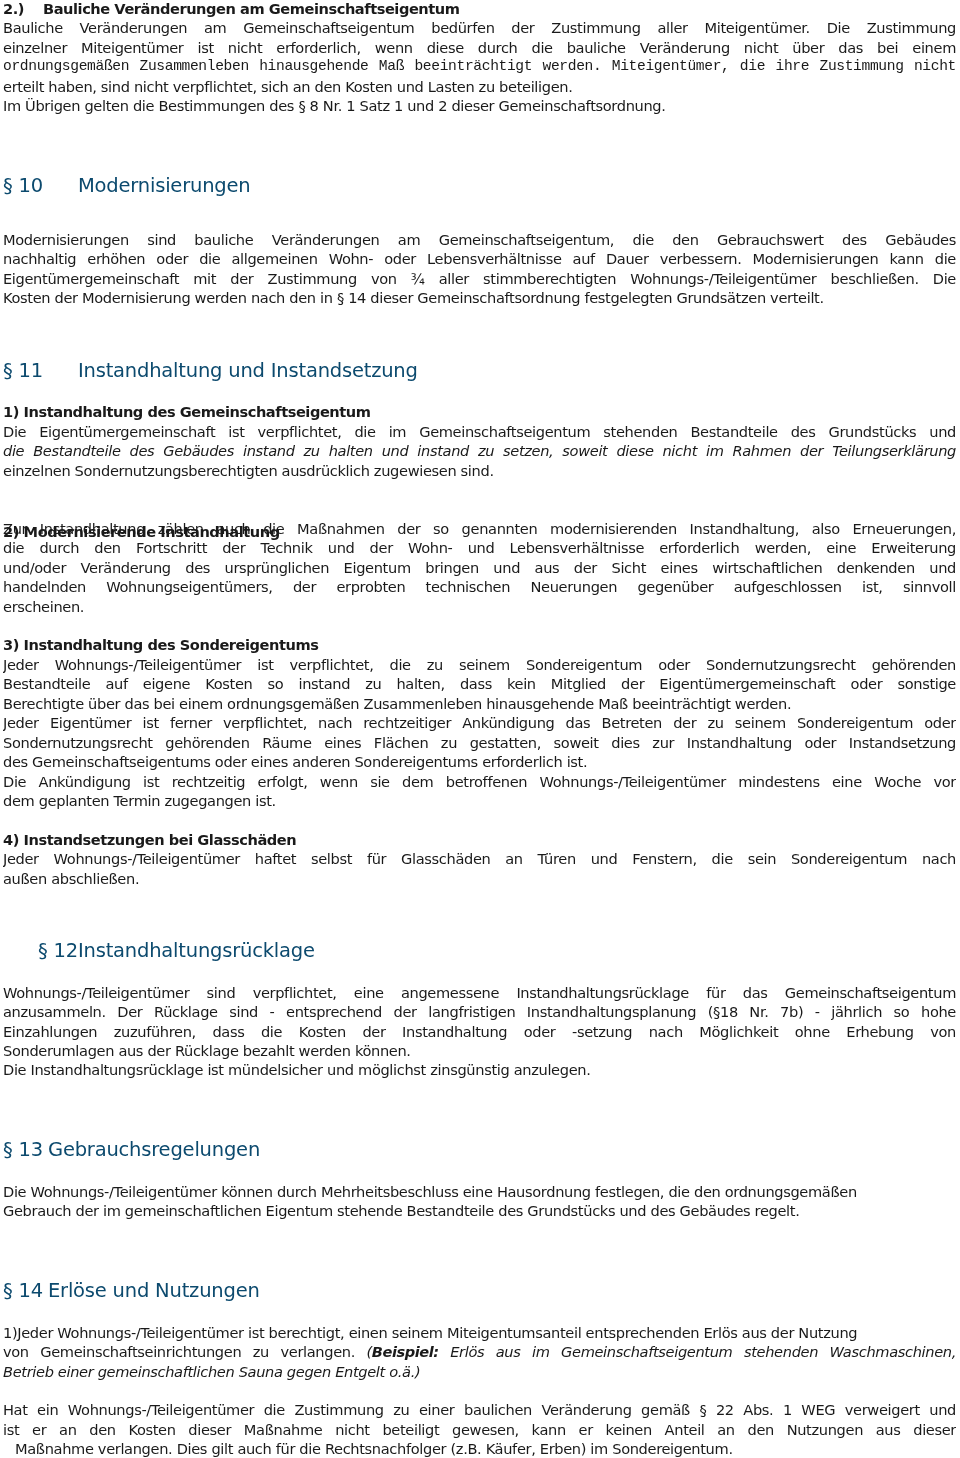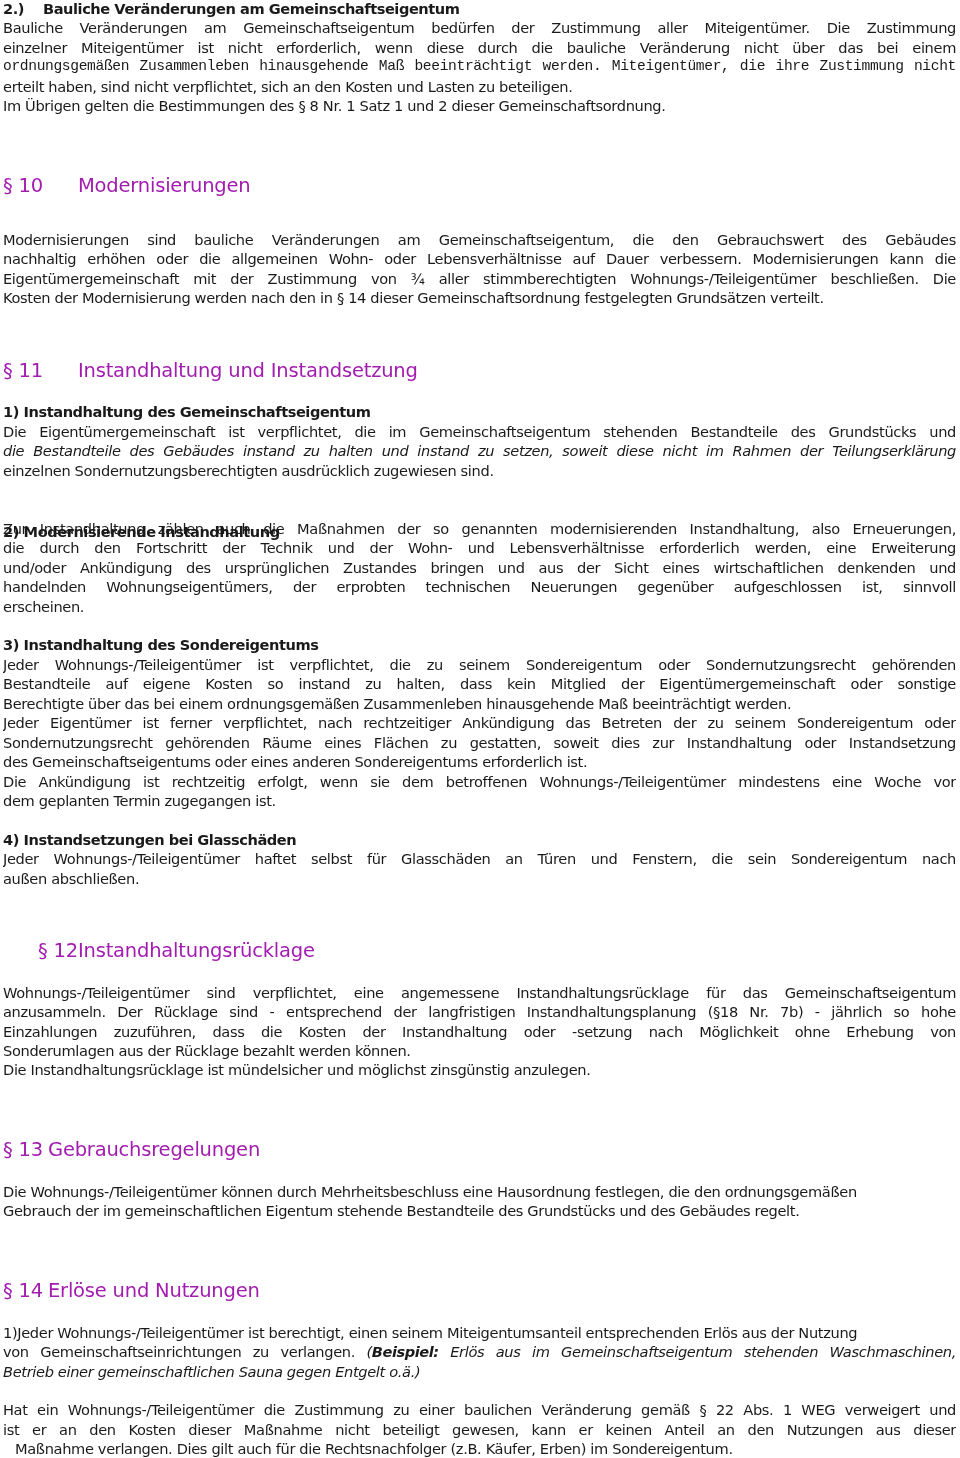--- a/index.html
+++ b/index.html
@@ -11,21 +11,21 @@
   .line {
     position: absolute; left: 0; width: 953px;
     font-size: 14.6px; line-height: 19.5px; white-space: nowrap;
     letter-spacing: -0.35px;
   }
   .j { text-align: justify; text-align-last: justify; white-space: normal; height: 19.5px; overflow: hidden; }
   .b { font-weight: bold; letter-spacing: -0.45px; }
   .i { font-style: italic; }
   .head {
     position: absolute; left: 0; font-size: 19.5px; line-height: 24px;
-    white-space: nowrap; letter-spacing: -0.2px; color: #a21caf;
+    white-space: nowrap; letter-spacing: -0.2px; color: #0c4a6e;
   }
   .head .num { display: inline-block; }
   .head .tab-narrow { display: inline-block; width: 5px; }
 </style>
 </head>
 <body>
 
 <div class="doc">
 
   <div class="line b" style="top:-1px;">
@@ -50,21 +50,21 @@
   </div>
 
   <div class="line b" style="top:402px;">1) Instandhaltung des Gemeinschaftseigentum</div>
   <div class="line j" style="top:422px;">Die Eigentümergemeinschaft ist verpflichtet, die im Gemeinschaftseigentum stehenden Bestandteile des Grundstücks und</div>
   <div class="line j" style="top:441px;font-style:italic;">die Bestandteile des Gebäudes instand zu halten und instand zu setzen, soweit diese nicht im Rahmen der Teilungserklärung</div>
   <div class="line" style="top:461px;">einzelnen Sondernutzungsberechtigten ausdrücklich zugewiesen sind.</div>
 
   <div class="line b" style="top:522px;">2) Modernisierende Instandhaltung</div>
   <div class="line j" style="top:519px;">Zur Instandhaltung zählen auch die Maßnahmen der so genannten modernisierenden Instandhaltung, also Erneuerungen,</div>
   <div class="line j" style="top:538px;">die durch den Fortschritt der Technik und der Wohn- und Lebensverhältnisse erforderlich werden, eine Erweiterung</div>
-  <div class="line j" style="top:558px;">und/oder Ankündigung des ursprünglichen Zustandes bringen und aus der Sicht eines wirtschaftlichen denkenden und</div>
+  <div class="line j" style="top:558px;">und/oder Veränderung des ursprünglichen Eigentum bringen und aus der Sicht eines wirtschaftlichen denkenden und</div>
   <div class="line j" style="top:577px;">handelnden Wohnungseigentümers, der erprobten technischen Neuerungen gegenüber aufgeschlossen ist, sinnvoll</div>
   <div class="line" style="top:597px;">erscheinen.</div>
 
   <div class="line b" style="top:635px;">3) Instandhaltung des Sondereigentums</div>
   <div class="line j" style="top:655px;">Jeder Wohnungs-/Teileigentümer ist verpflichtet, die zu seinem Sondereigentum oder Sondernutzungsrecht gehörenden</div>
   <div class="line j" style="top:674px;">Bestandteile auf eigene Kosten so instand zu halten, dass kein Mitglied der Eigentümergemeinschaft oder sonstige</div>
   <div class="line" style="top:694px;">Berechtigte über das bei einem ordnungsgemäßen Zusammenleben hinausgehende Maß beeinträchtigt werden.</div>
   <div class="line j" style="top:713px;">Jeder Eigentümer ist ferner verpflichtet, nach rechtzeitiger Ankündigung das Betreten der zu seinem Sondereigentum oder</div>
   <div class="line j" style="top:733px;">Sondernutzungsrecht gehörenden Räume eines Flächen zu gestatten, soweit dies zur Instandhaltung oder Instandsetzung</div>
   <div class="line" style="top:752px;">des Gemeinschaftseigentums oder eines anderen Sondereigentums erforderlich ist.</div>

